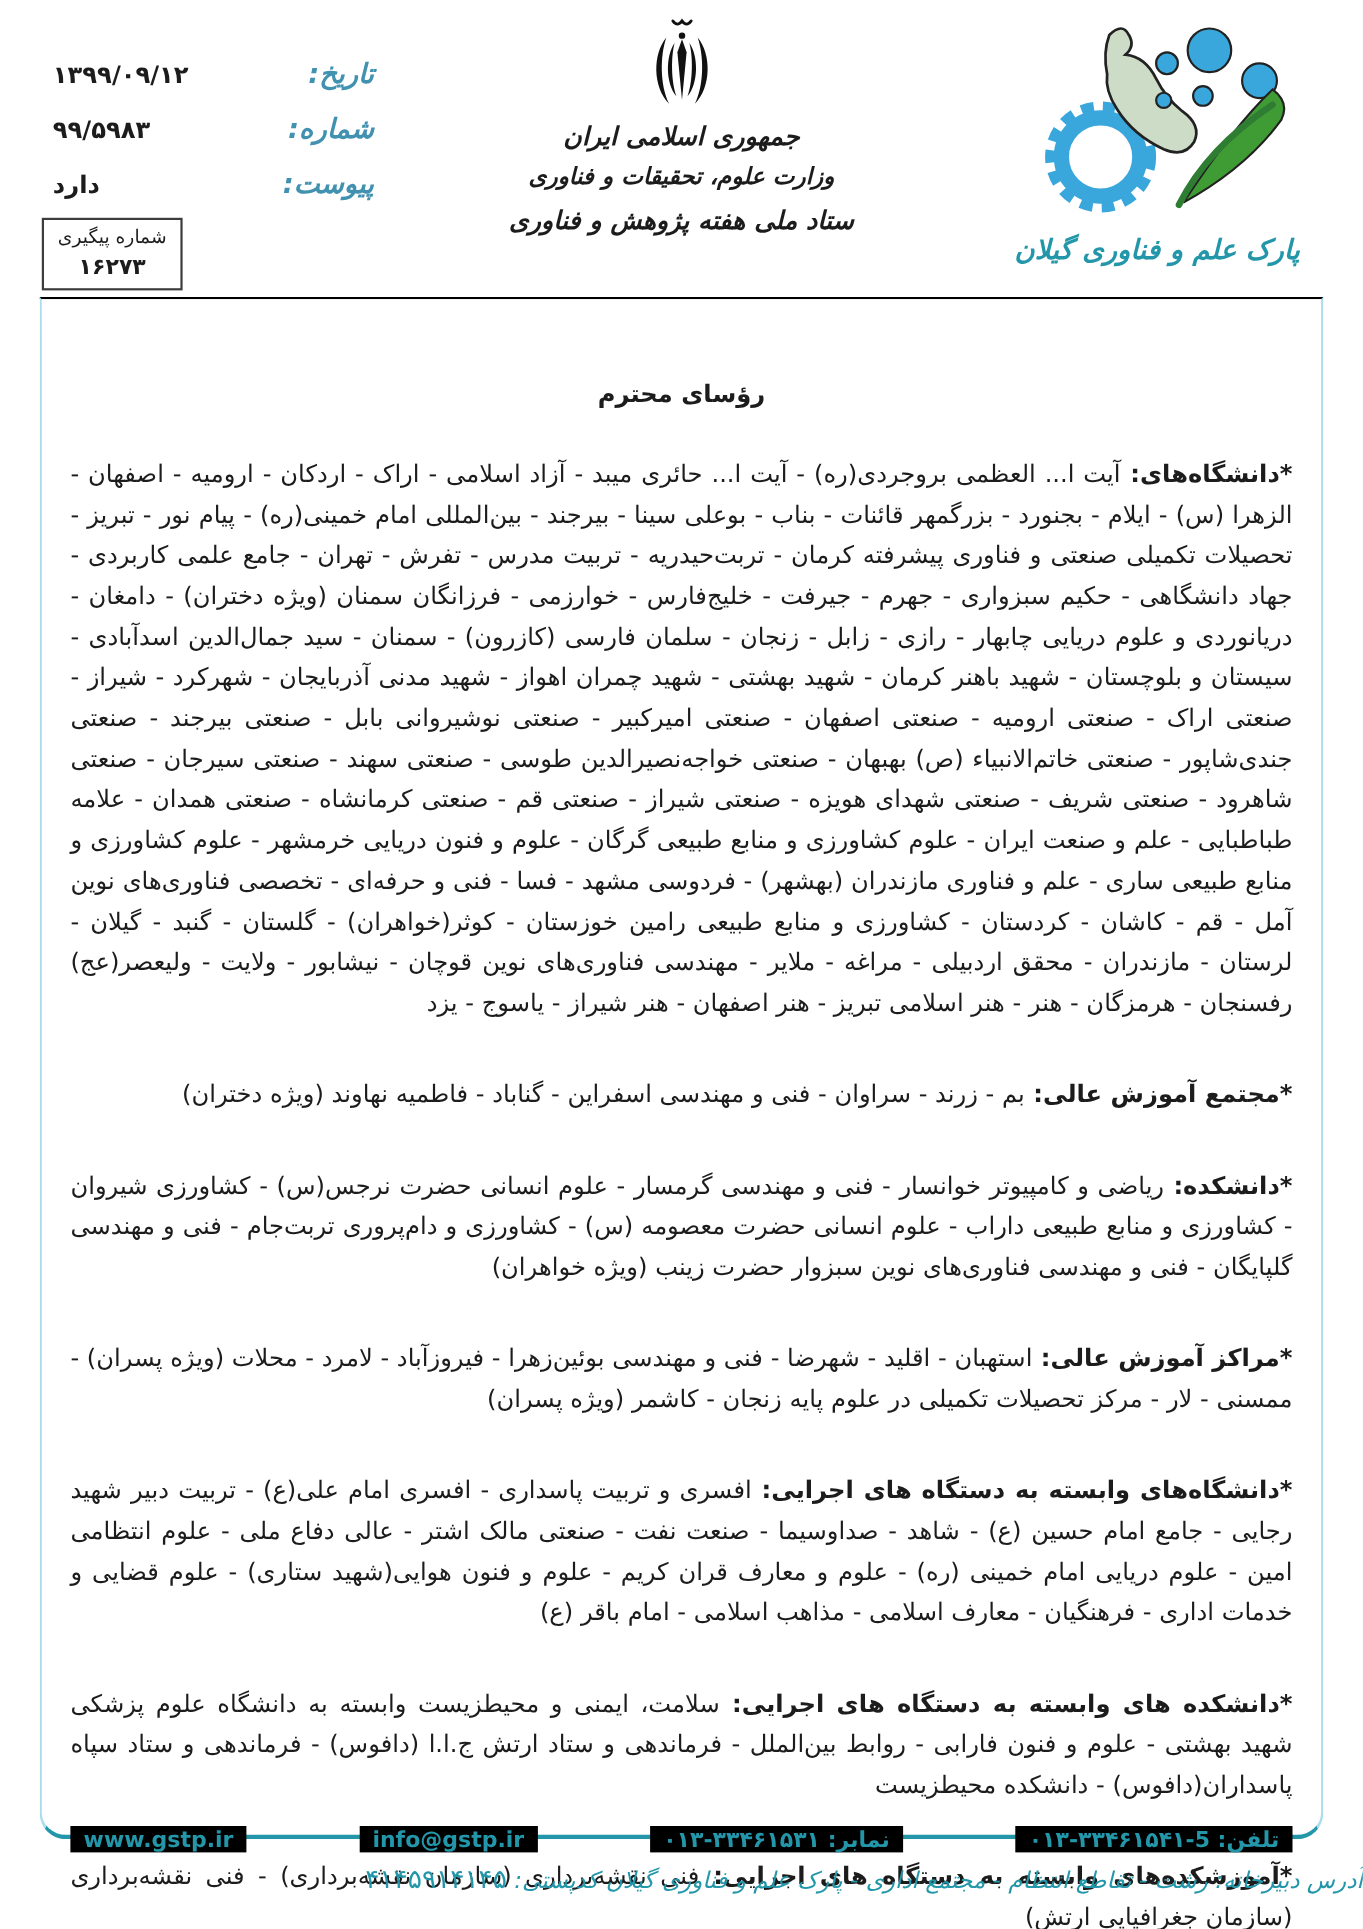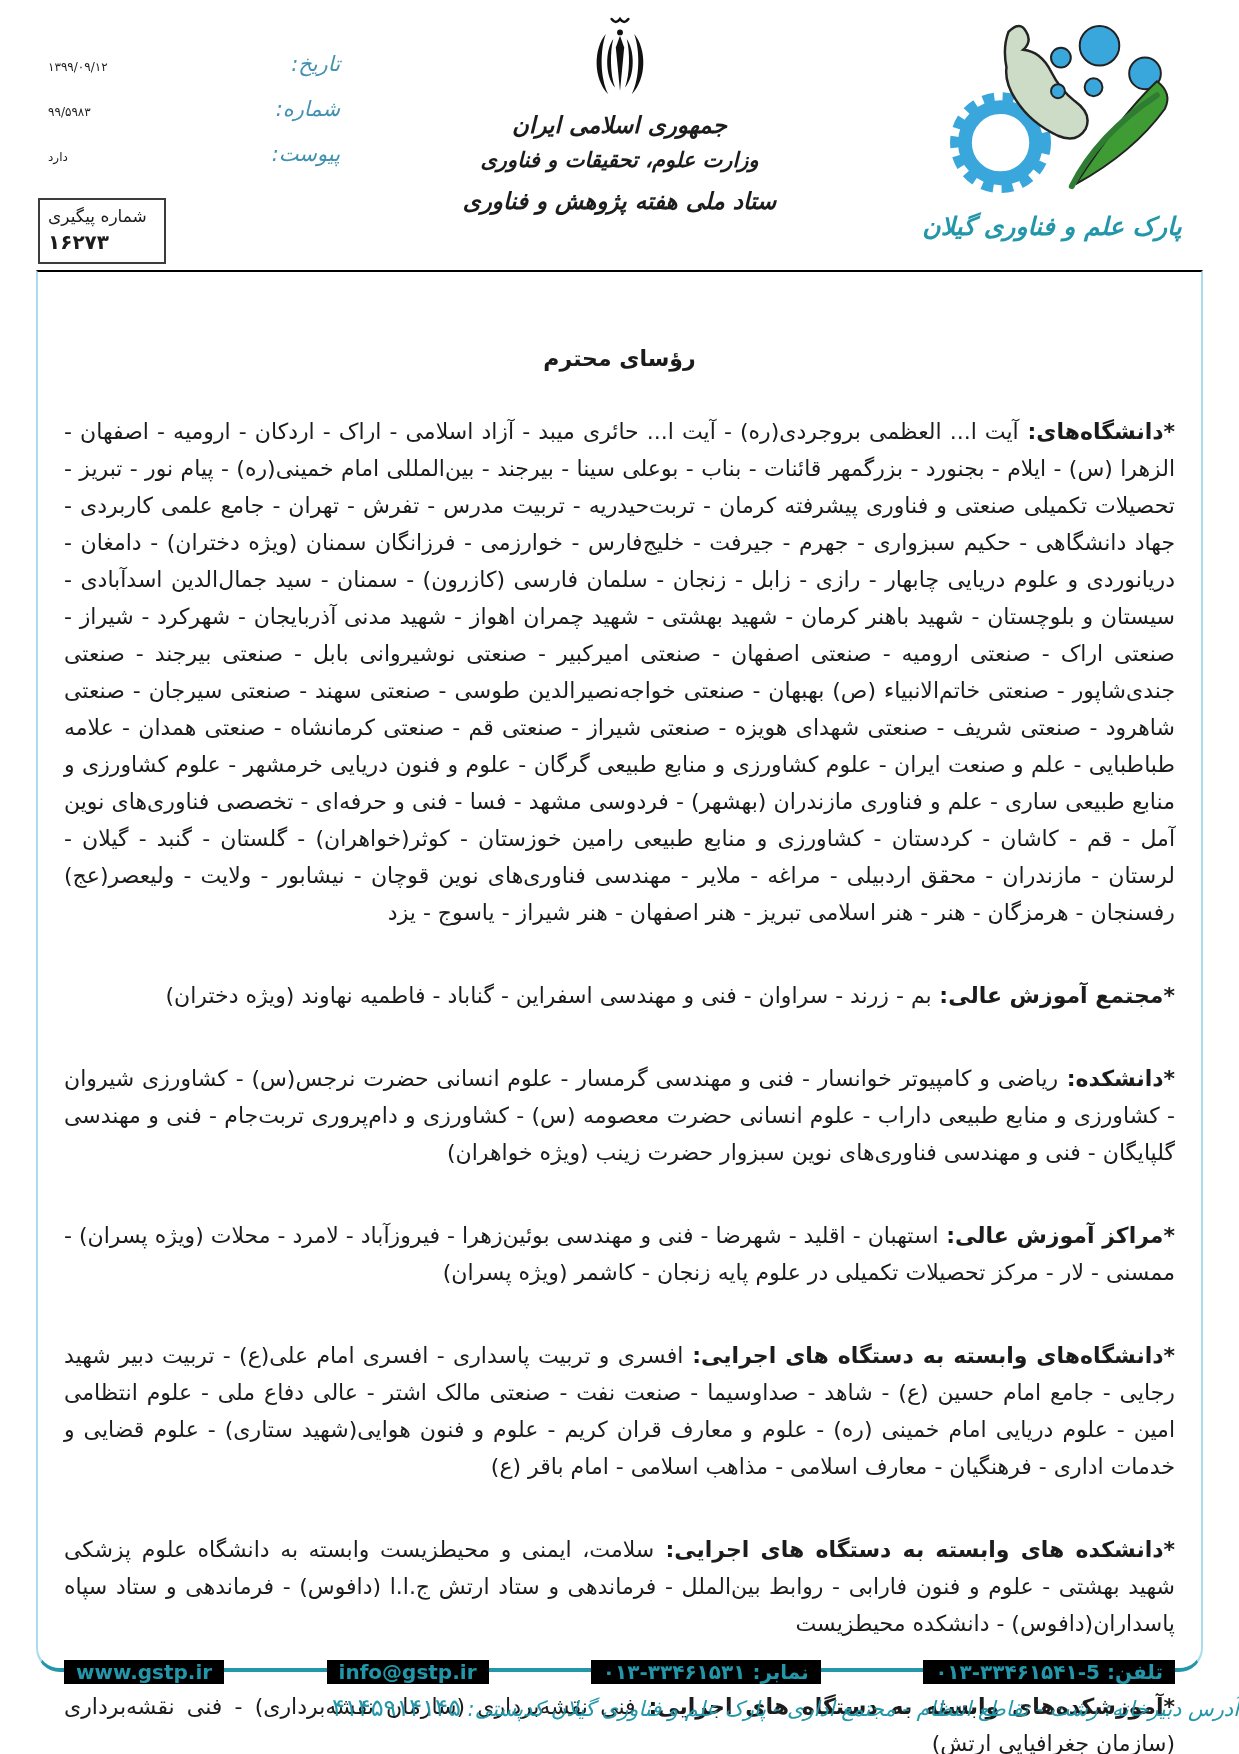--- a/index.html
+++ b/index.html
@@ -19,26 +19,26 @@
     margin:0 auto;
     background:#ffffff;
     font-family:"DejaVu Sans", sans-serif;
     color:var(--ink,#1c1c1c);
     direction:rtl;
     overflow:hidden;
   }
   
   .meta{position:absolute;left:48px;top:52px;width:292px;}
   .meta-row{display:flex;justify-content:space-between;align-items:baseline;margin-bottom:21px;}
-  .meta-label{color:var(--label-blue,#4191b1);font-weight:normal;font-style:italic;font-size:21px;}
-  .meta-value{color:var(--ink,#1c1c1c);font-size:12px;font-weight:normal;letter-spacing:1px;}
+  .meta-label{color:var(--label-blue,#4191b1);font-weight:bold;font-style:italic;font-size:25px;}
+  .meta-value{color:var(--ink,#1c1c1c);font-size:22px;font-weight:bold;letter-spacing:1px;}
   .tracking-box{
     position:absolute;left:38px;top:198px;width:128px;
     border:2px solid #3c3c3c;padding:6px 8px 8px;
-    text-align:left;background:#fff;
+    text-align:center;background:#fff;
   }
   .tracking-label{font-size:17px;display:block;}
   .tracking-value{font-size:20px;font-weight:bold;display:block;margin-top:4px;letter-spacing:2px;}
   
   .emblem-block{position:absolute;top:14px;left:50%;transform:translateX(-50%);width:460px;text-align:center;}
   .emblem-svg{display:block;margin:0 auto 6px;}
   .gov-line1{font-size:23px;font-weight:bold;font-style:italic;margin-top:2px;}
   .gov-line2{font-size:21px;font-weight:bold;font-style:italic;margin-top:10px;}
   .gov-line3{font-size:23px;font-weight:bold;font-style:italic;margin-top:16px;}
   

